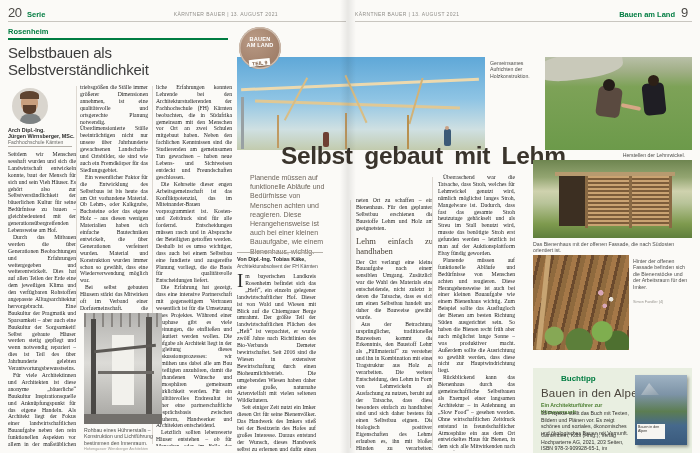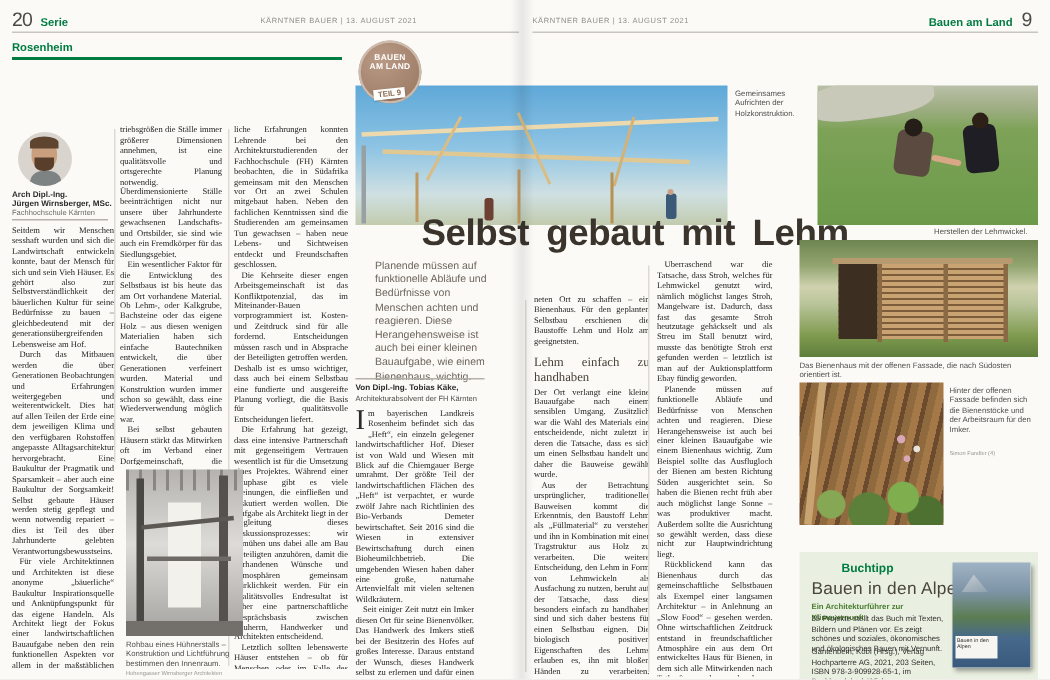--- a/index.html
+++ b/index.html
@@ -54,20 +54,21 @@
   <div class="abs masthead" style="left:130px;top:11px;width:148px;text-align:right;">KÄRNTNER BAUER | 13. AUGUST 2021</div>
   <div class="abs hairline" style="left:8px;top:21px;width:338px;"></div>
 
   <div class="abs masthead" style="left:355px;top:11px;">KÄRNTNER BAUER | 13. AUGUST 2021</div>
   <div class="abs section-green" style="left:560px;top:10px;width:115px;text-align:right;">Bauen am Land</div>
   <div class="abs pnum" style="left:681px;top:5px;">9</div>
   <div class="abs hairline" style="left:355px;top:21px;width:337px;"></div>
 
   <div class="abs kicker" style="left:8px;top:27px;">Rosenheim</div>
   <div class="abs greenline" style="left:8px;top:38px;width:220px;"></div>
+  <div class="abs cm-title" style="left:8px;top:45px;width:150px;">Selbstbauen als Selbstverständlichkeit</div>
 
   <div class="abs photo" style="left:12px;top:88px;width:36px;height:36px;border-radius:50%;background:#d9d5ce;">
     <div class="ph" style="left:8px;bottom:-3px;width:21px;height:13px;border-radius:8px 8px 0 0;background:#7d8283;"></div>
     <div class="ph" style="left:9px;top:5px;width:17px;height:20px;border-radius:45%;background:#c99f7e;"></div>
     <div class="ph" style="left:8px;top:3px;width:19px;height:8px;border-radius:50% 50% 0 0;background:#5f4430;"></div>
     <div class="ph" style="left:11px;top:17px;width:13px;height:9px;border-radius:0 0 45% 45%;background:#5a3e2c;"></div>
   </div>
   <div class="abs author-line1" style="left:8px;top:127px;">Arch Dipl.-Ing.</div>
   <div class="abs author-line2" style="left:8px;top:133px;">Jürgen Wirnsberger, MSc.</div>
   <div class="abs author-line3" style="left:8px;top:139px;">Fachhochschule Kärnten</div>

